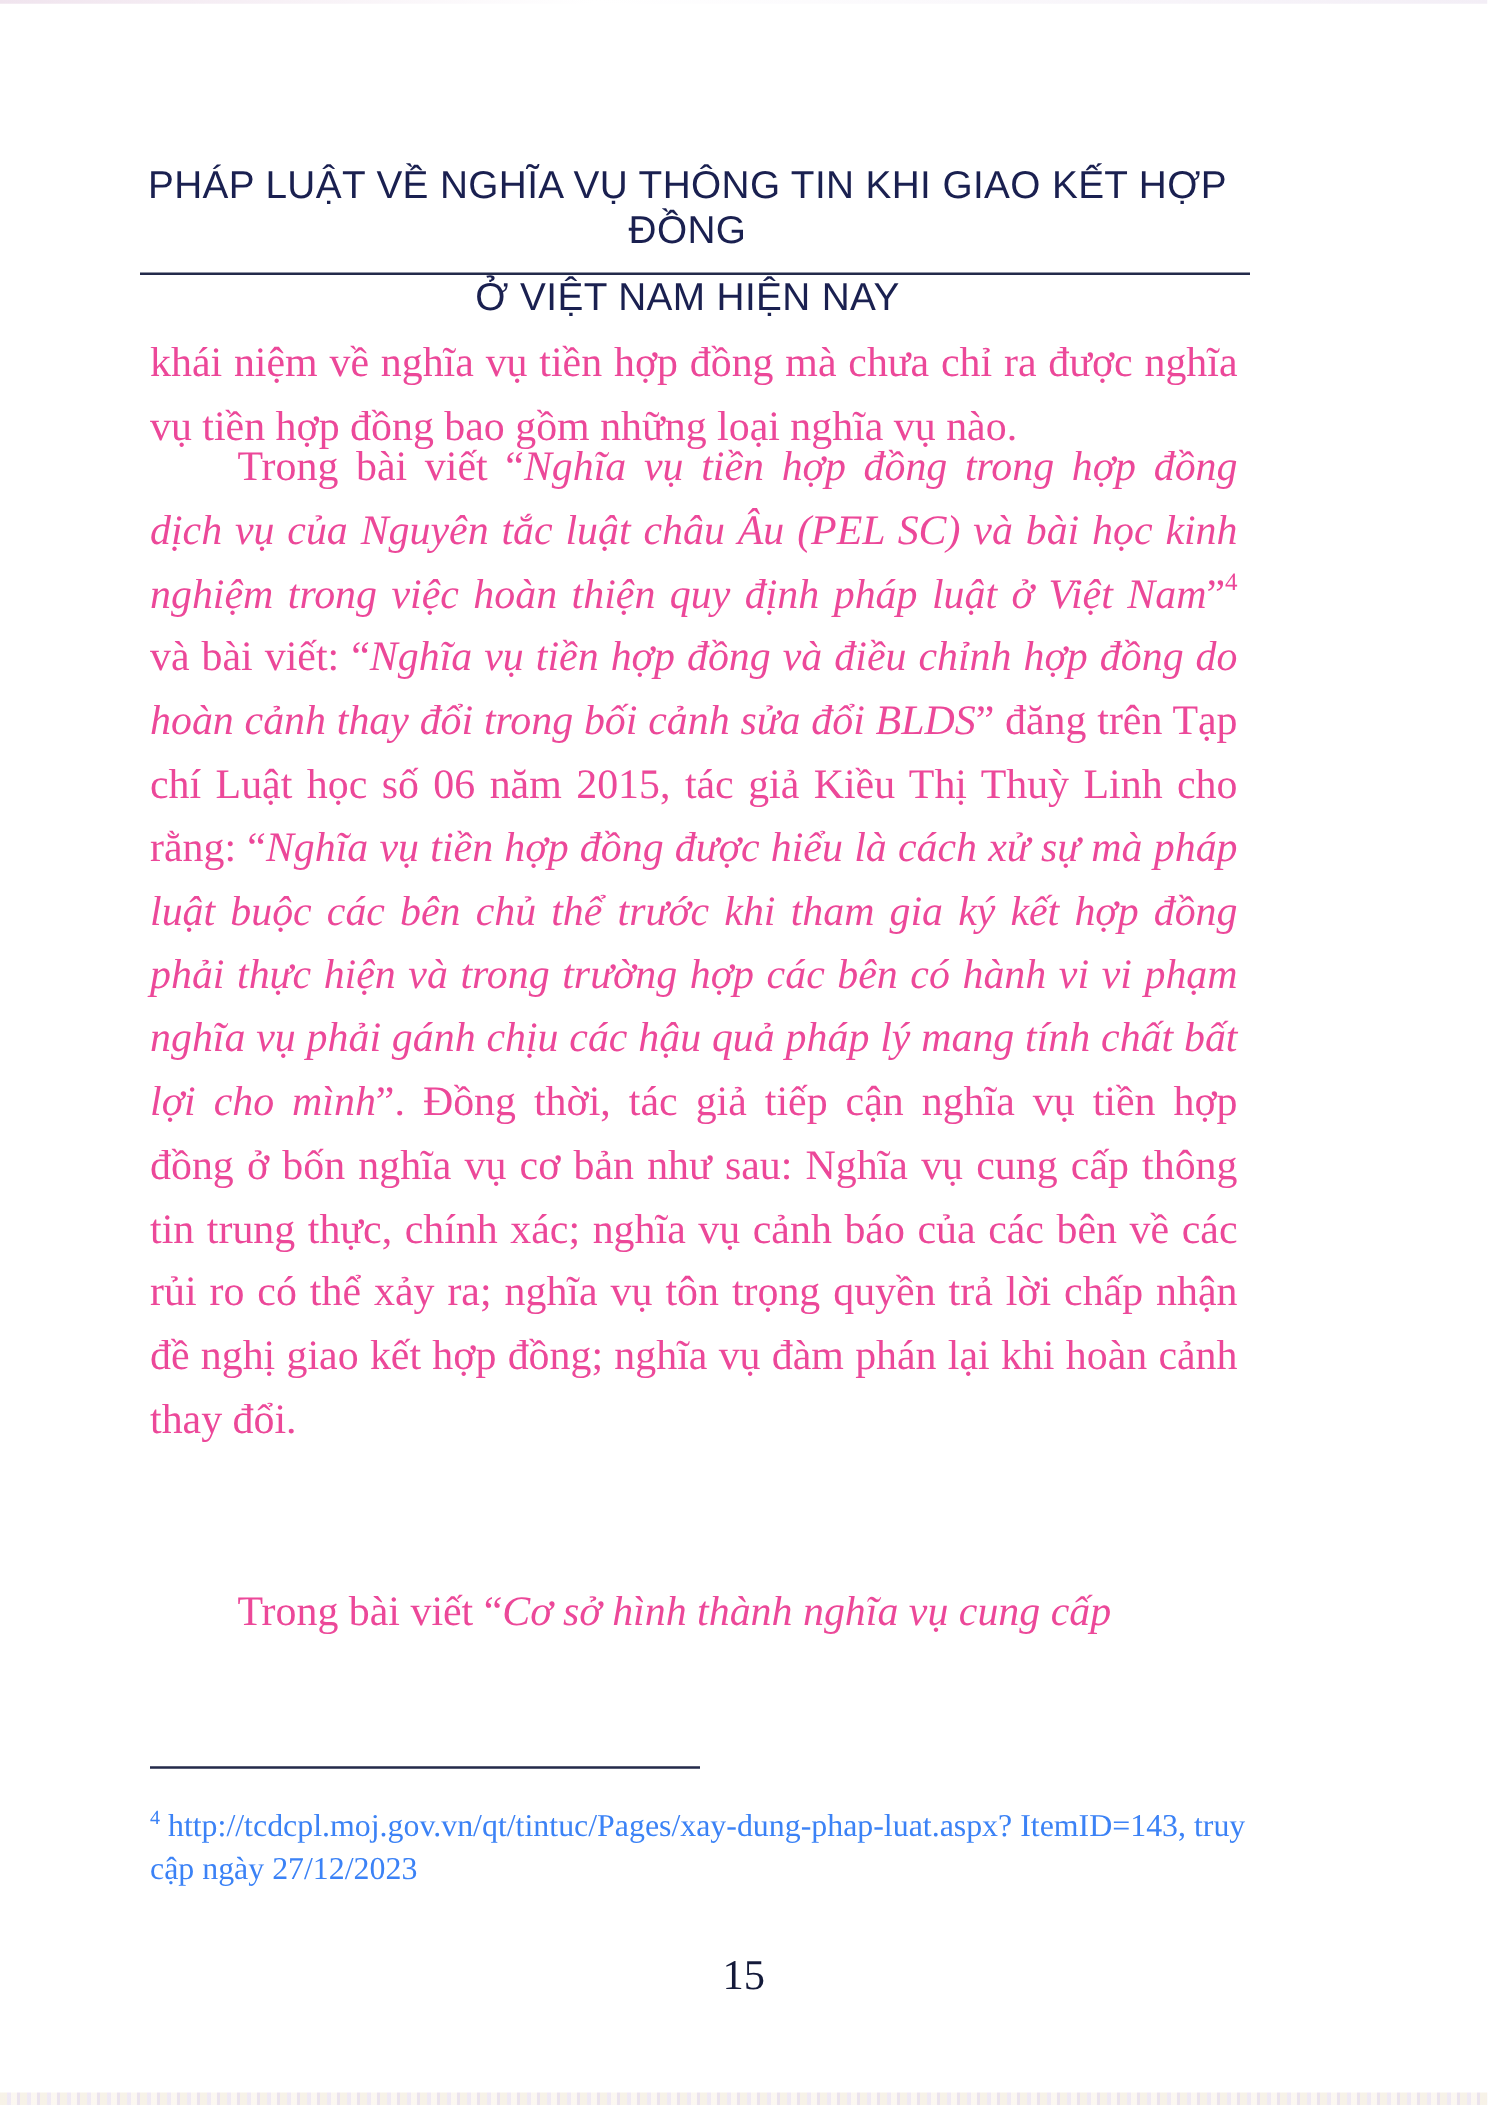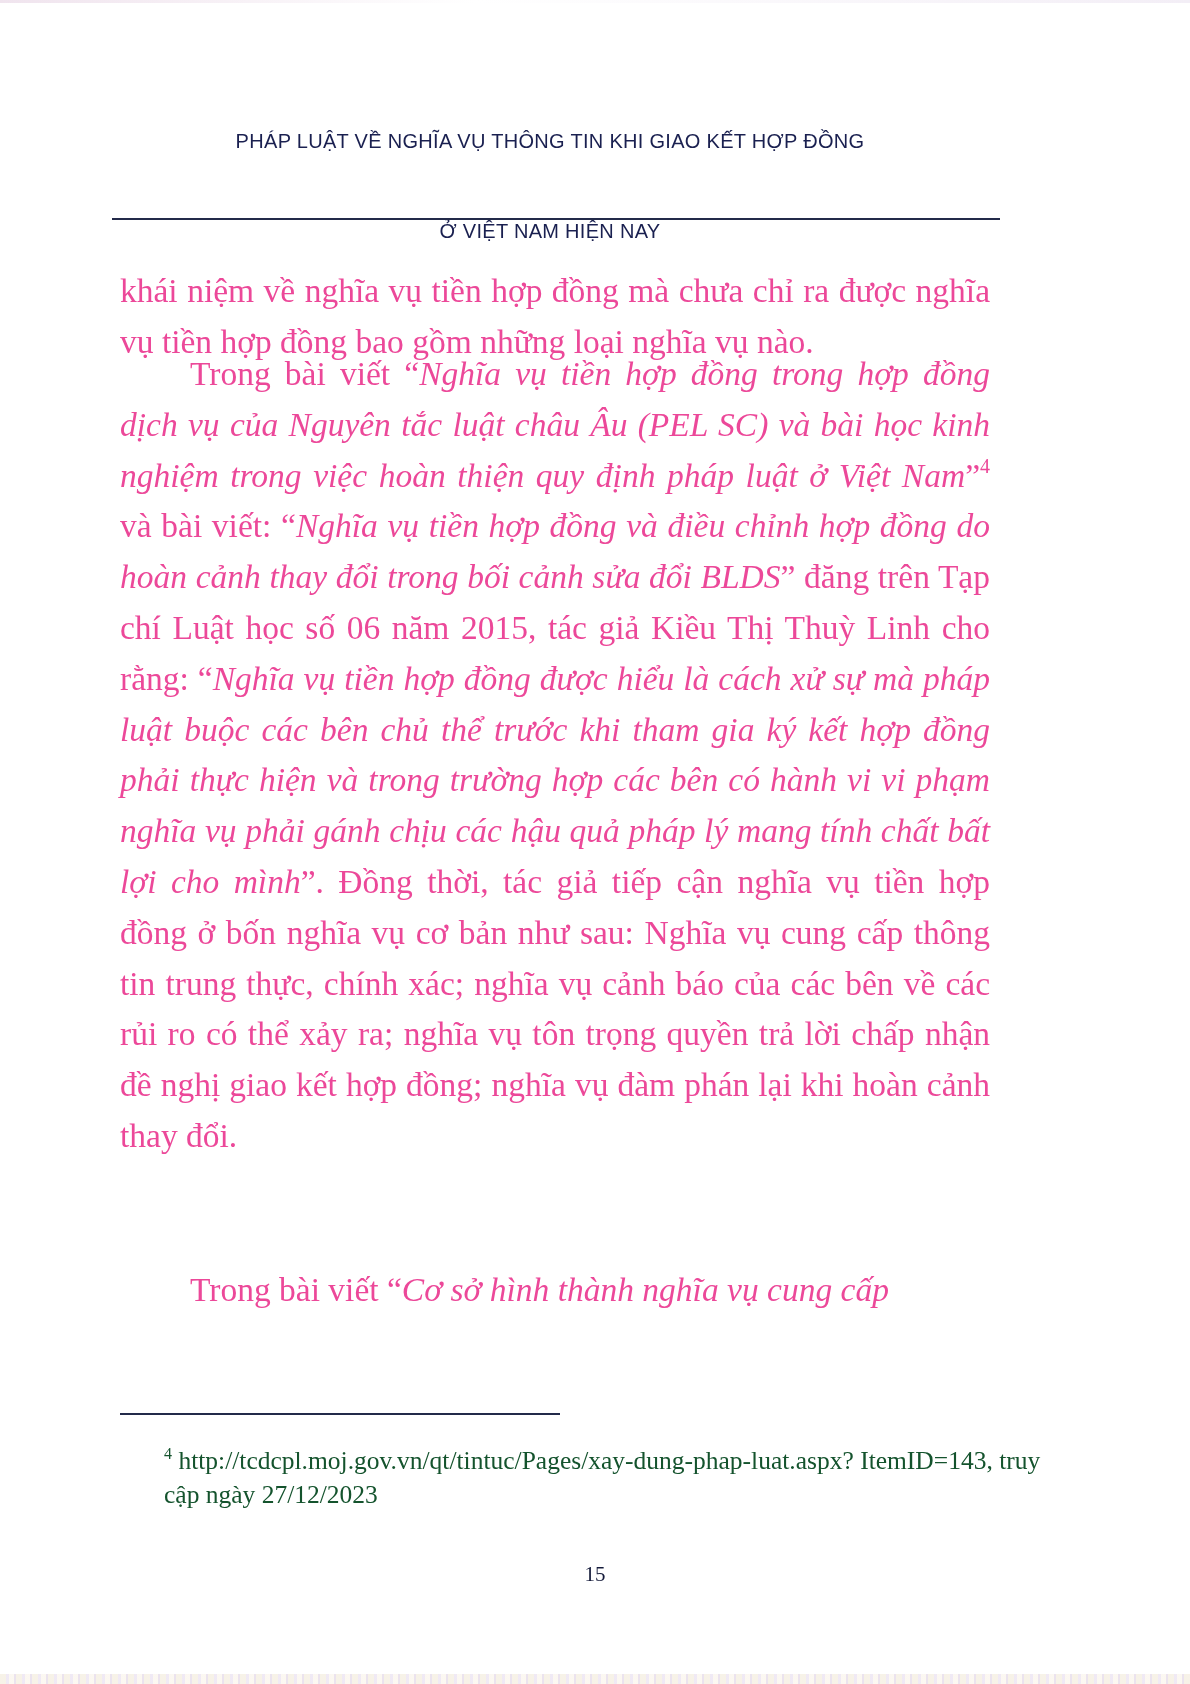--- a/index.html
+++ b/index.html
@@ -11,21 +11,21 @@
     position: absolute; left: 0; top: 0; width: 1190px; height: 3px;
     background: linear-gradient(90deg, #f0e4ee, #ffffff 40%, #f3eef6);
   }
   .page-edge-bottom {
     position: absolute; left: 0; top: 1674px; width: 1190px; height: 10px;
     background: repeating-linear-gradient(90deg, #f5efe2 0 6px, #ece4f2 6px 9px, #fbf6ee 9px 14px, #e6dcea 14px 16px);
     opacity: 0.8;
   }
   .running-head {
     position: absolute; left: 100px; width: 900px; text-align: center;
-    font-family: "Liberation Sans", sans-serif; font-size: 20px; letter-spacing: 0.3px;
+    font-family: "Liberation Sans", sans-serif; font-size: 31px; letter-spacing: 0.3px;
     color: #1a2050;
   }
   .rh-1 { top: 130px; }
   .rh-2 { top: 172px; margin-top: 48px; }
   .head-rule {
     position: absolute; left: 112px; top: 218px; width: 888px; height: 0;
     border-top: 2px solid #232a4a;
   }
   .body-text {
     position: absolute; left: 120px; width: 870px;
@@ -37,26 +37,26 @@
   .para-2 { top: 349px; text-indent: 70px; }
   .para-3 { top: 1265px; text-indent: 70px; white-space: nowrap; }
   .body-text i { font-style: italic; }
   sup { font-size: 20px; line-height: 0; vertical-align: 14px; }
   .footnote-rule {
     position: absolute; left: 120px; top: 1413px; width: 440px; height: 0;
     border-top: 2px solid #232a4a;
   }
   .footnote {
     position: absolute; left: 120px; top: 1444px; width: 880px;
-    font-family: "Liberation Serif", serif; font-size: 25.5px; line-height: 34px; color: #14532d; margin-left: 44px;
+    font-family: "Liberation Serif", serif; font-size: 25.5px; line-height: 34px; color: #3b82f6;
   }
   .footnote sup { font-size: 16px; vertical-align: 10px; }
   .page-number {
     position: absolute; left: 0; width: 1190px; top: 1562px; text-align: center;
-    font-family: "Liberation Serif", serif; font-size: 21px; color: #141a3a;
+    font-family: "Liberation Serif", serif; font-size: 34px; color: #141a3a;
   }
 </style>
 </head>
 <body>
 
 <div class="page-edge-top"></div>
 
 <div class="running-head rh-1">PHÁP LUẬT VỀ NGHĨA VỤ THÔNG TIN KHI GIAO KẾT HỢP ĐỒNG</div>
 <div class="running-head rh-2">Ở VIỆT NAM HIỆN NAY</div>
 <div class="head-rule"></div>

